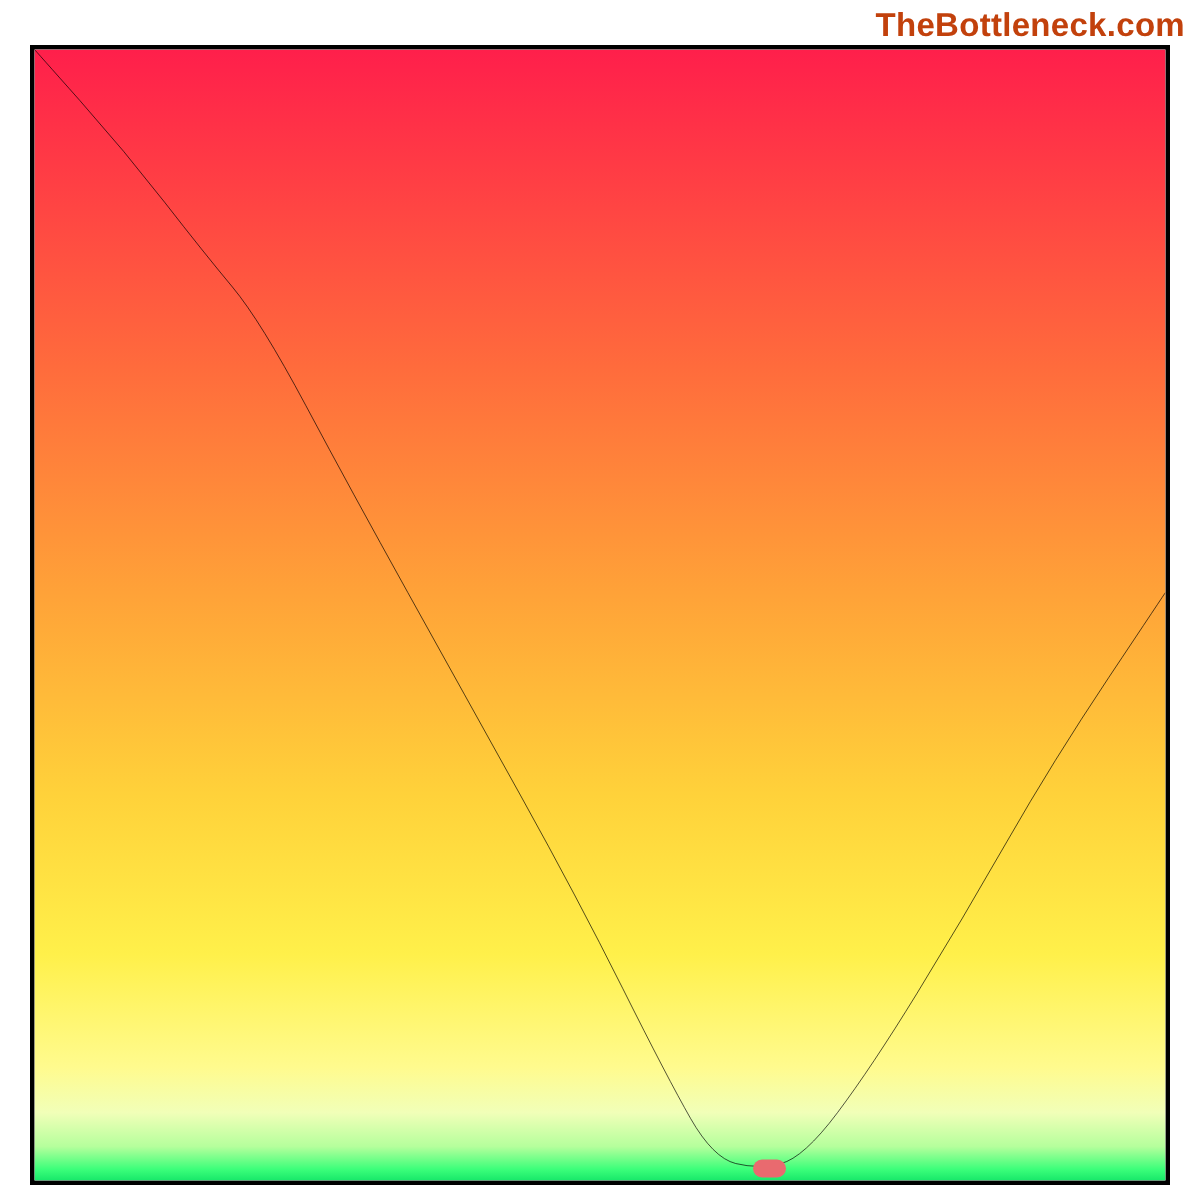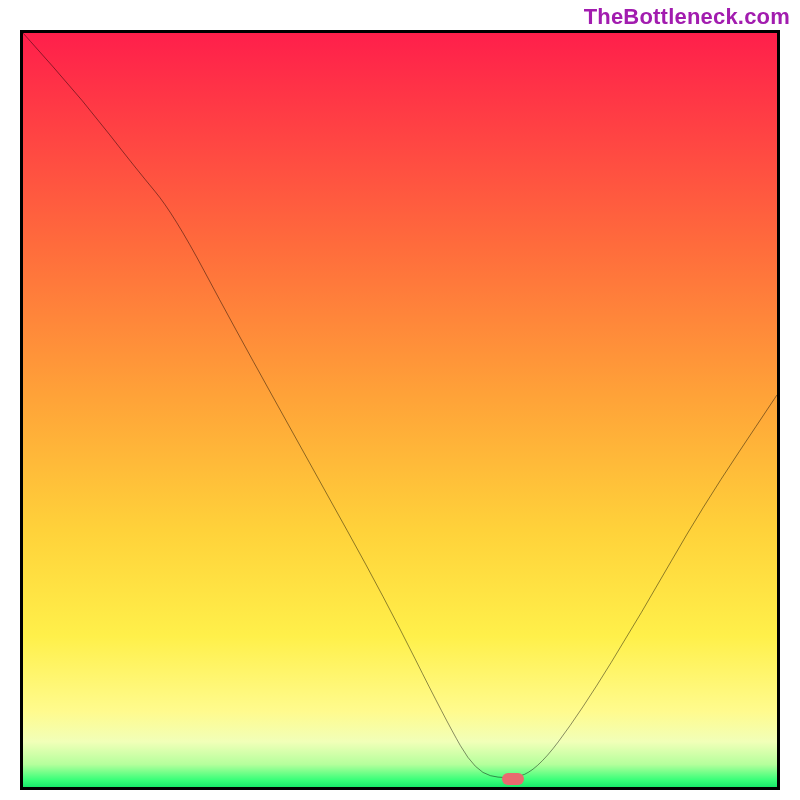--- a/index.html
+++ b/index.html
@@ -15,21 +15,21 @@
     position: relative;
     width: 800px;
     height: 800px;
   }
   .watermark {
     position: absolute;
     top: 4px;
     right: 10px;
     font-size: 22px;
     font-weight: 600;
-    color: #a21caf;
+    color: #c2410c;
     letter-spacing: 0.2px;
     z-index: 5;
   }
   
   .plot {
     position: absolute;
     left: 20px;
     top: 30px;
     width: 760px;
     height: 760px;

